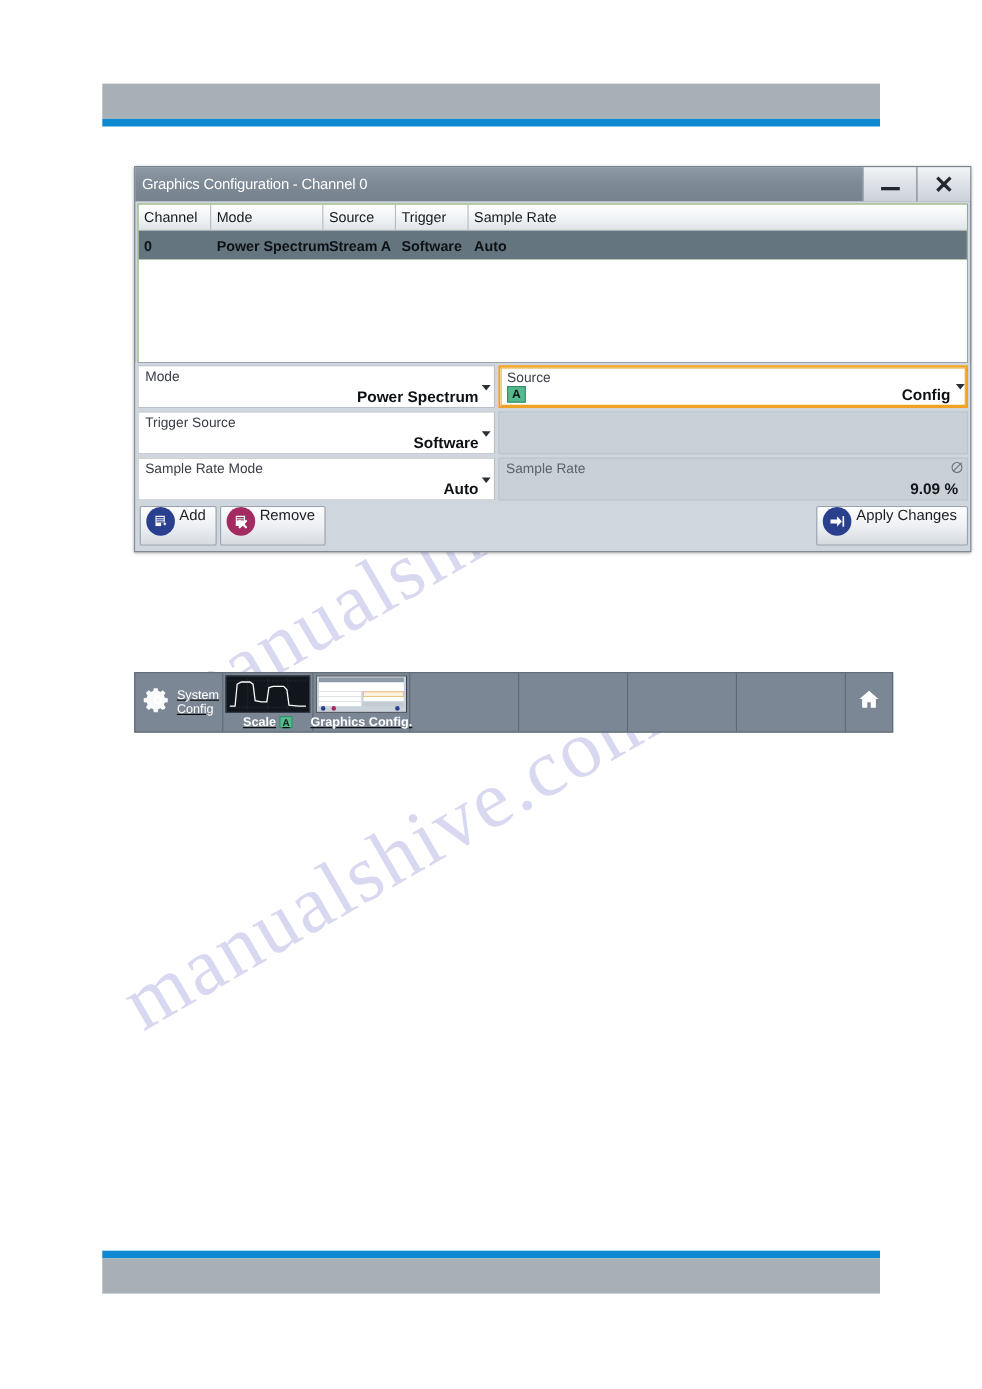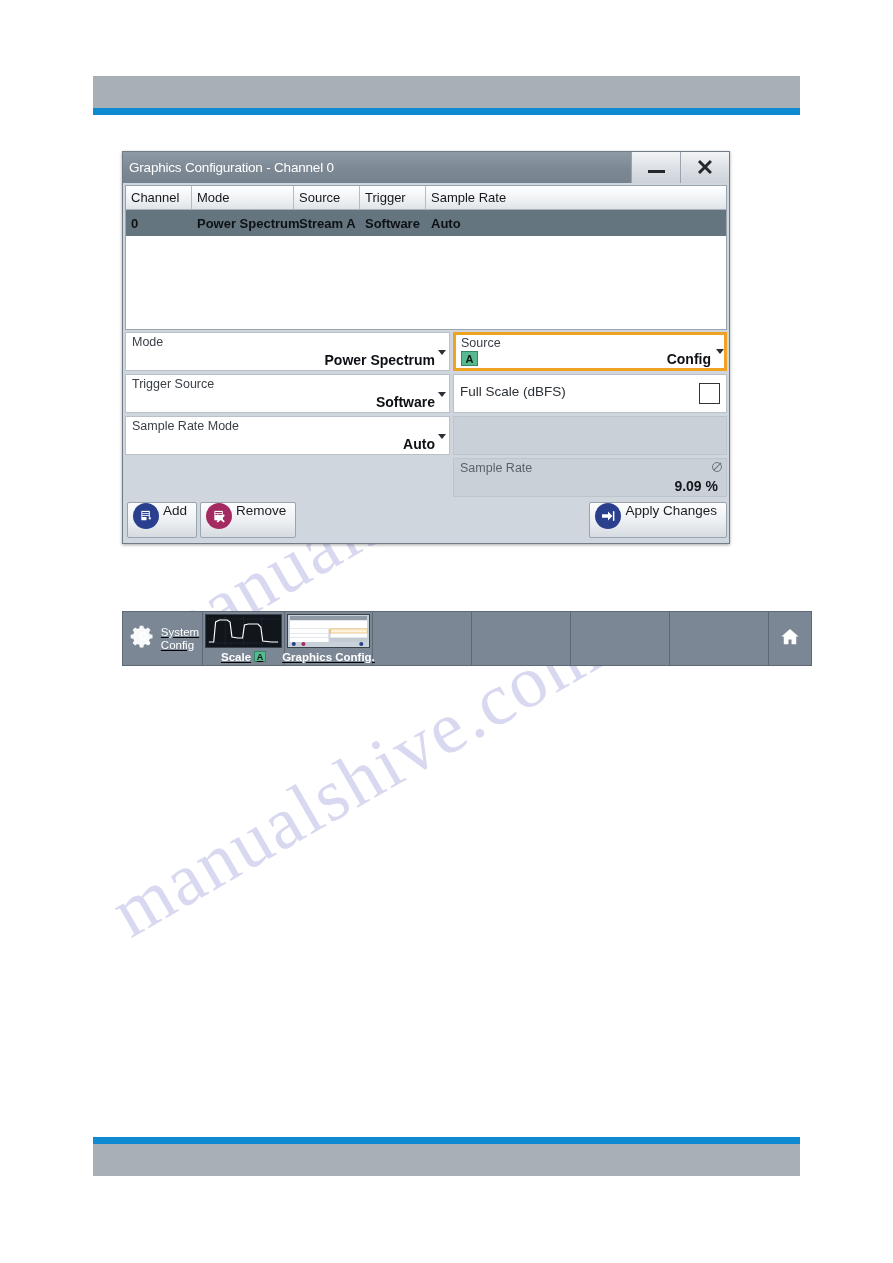--- a/index.html
+++ b/index.html
@@ -42,21 +42,21 @@
     transform: rotate(-30deg);
     white-space: nowrap;
     letter-spacing: 2px;
   }
 
   
   #dialog {
     position: absolute;
     left: 122px;
     top: 151px;
-    width: 608px;
+    width: 761px;
     z-index: 5;
     box-shadow: 0 1px 3px rgba(0,0,0,0.35);
     border: 1px solid #6f7b86;
     background: #cfd6dd;
     box-sizing: border-box;
   }
 
   .titlebar {
     height: 31px;
     background: linear-gradient(to bottom, #8e9aa6 0%, #7d8995 50%, #76828e 100%);
@@ -427,24 +427,20 @@
       </div>
     </div>
 
     <div class="col col-right">
       <div class="field highlighted">
         <span class="f-label">Source</span>
         <span class="src-badge">A</span>
         <span class="f-value">Config</span>
         <span class="caret" style="right:1px; top:15px;"></span>
       </div>
-      <div class="field">
-        <span class="f-label" style="font-size:13.5px; color:#2a2f35; line-height:30px;">Full Scale (dBFS)</span>
-        <span class="checkbox"></span>
-      </div>
       <div class="spacer-field"></div>
       <div class="field disabled">
         <span class="f-label">Sample Rate</span>
         <span class="f-value">9.09 %</span>
         <span class="lock-icon"></span>
       </div>
     </div>
 
   </div>
 

